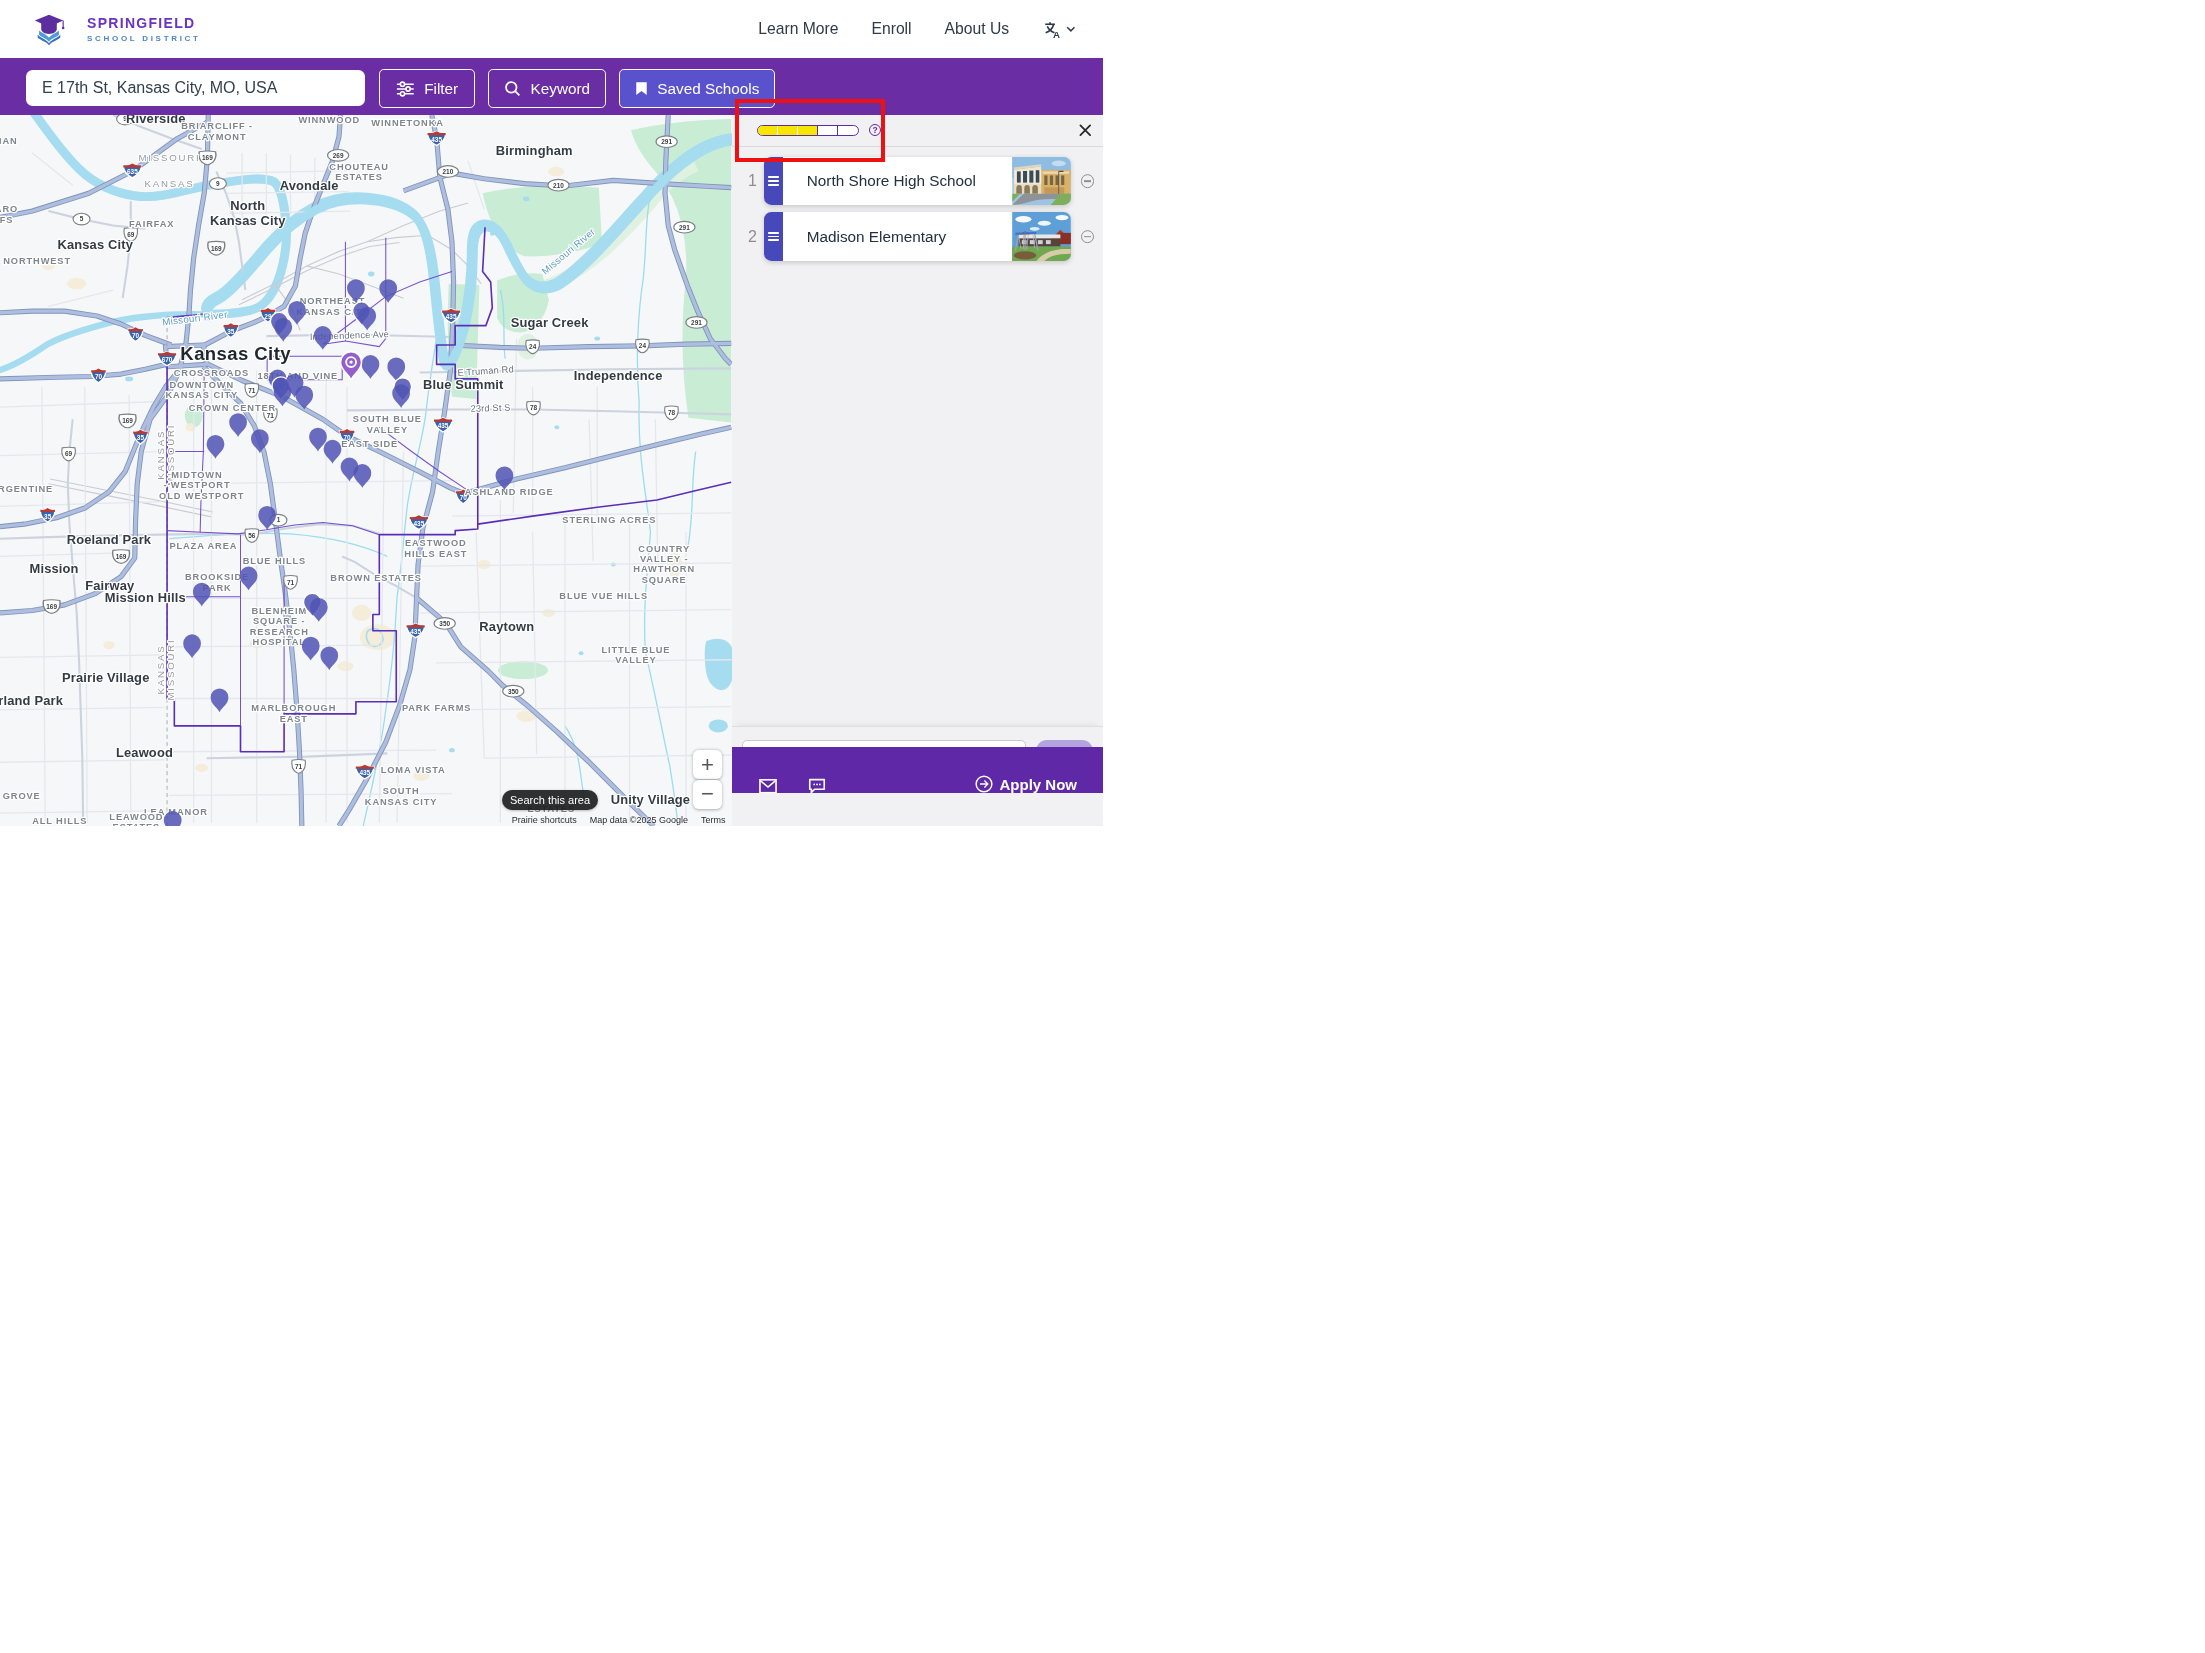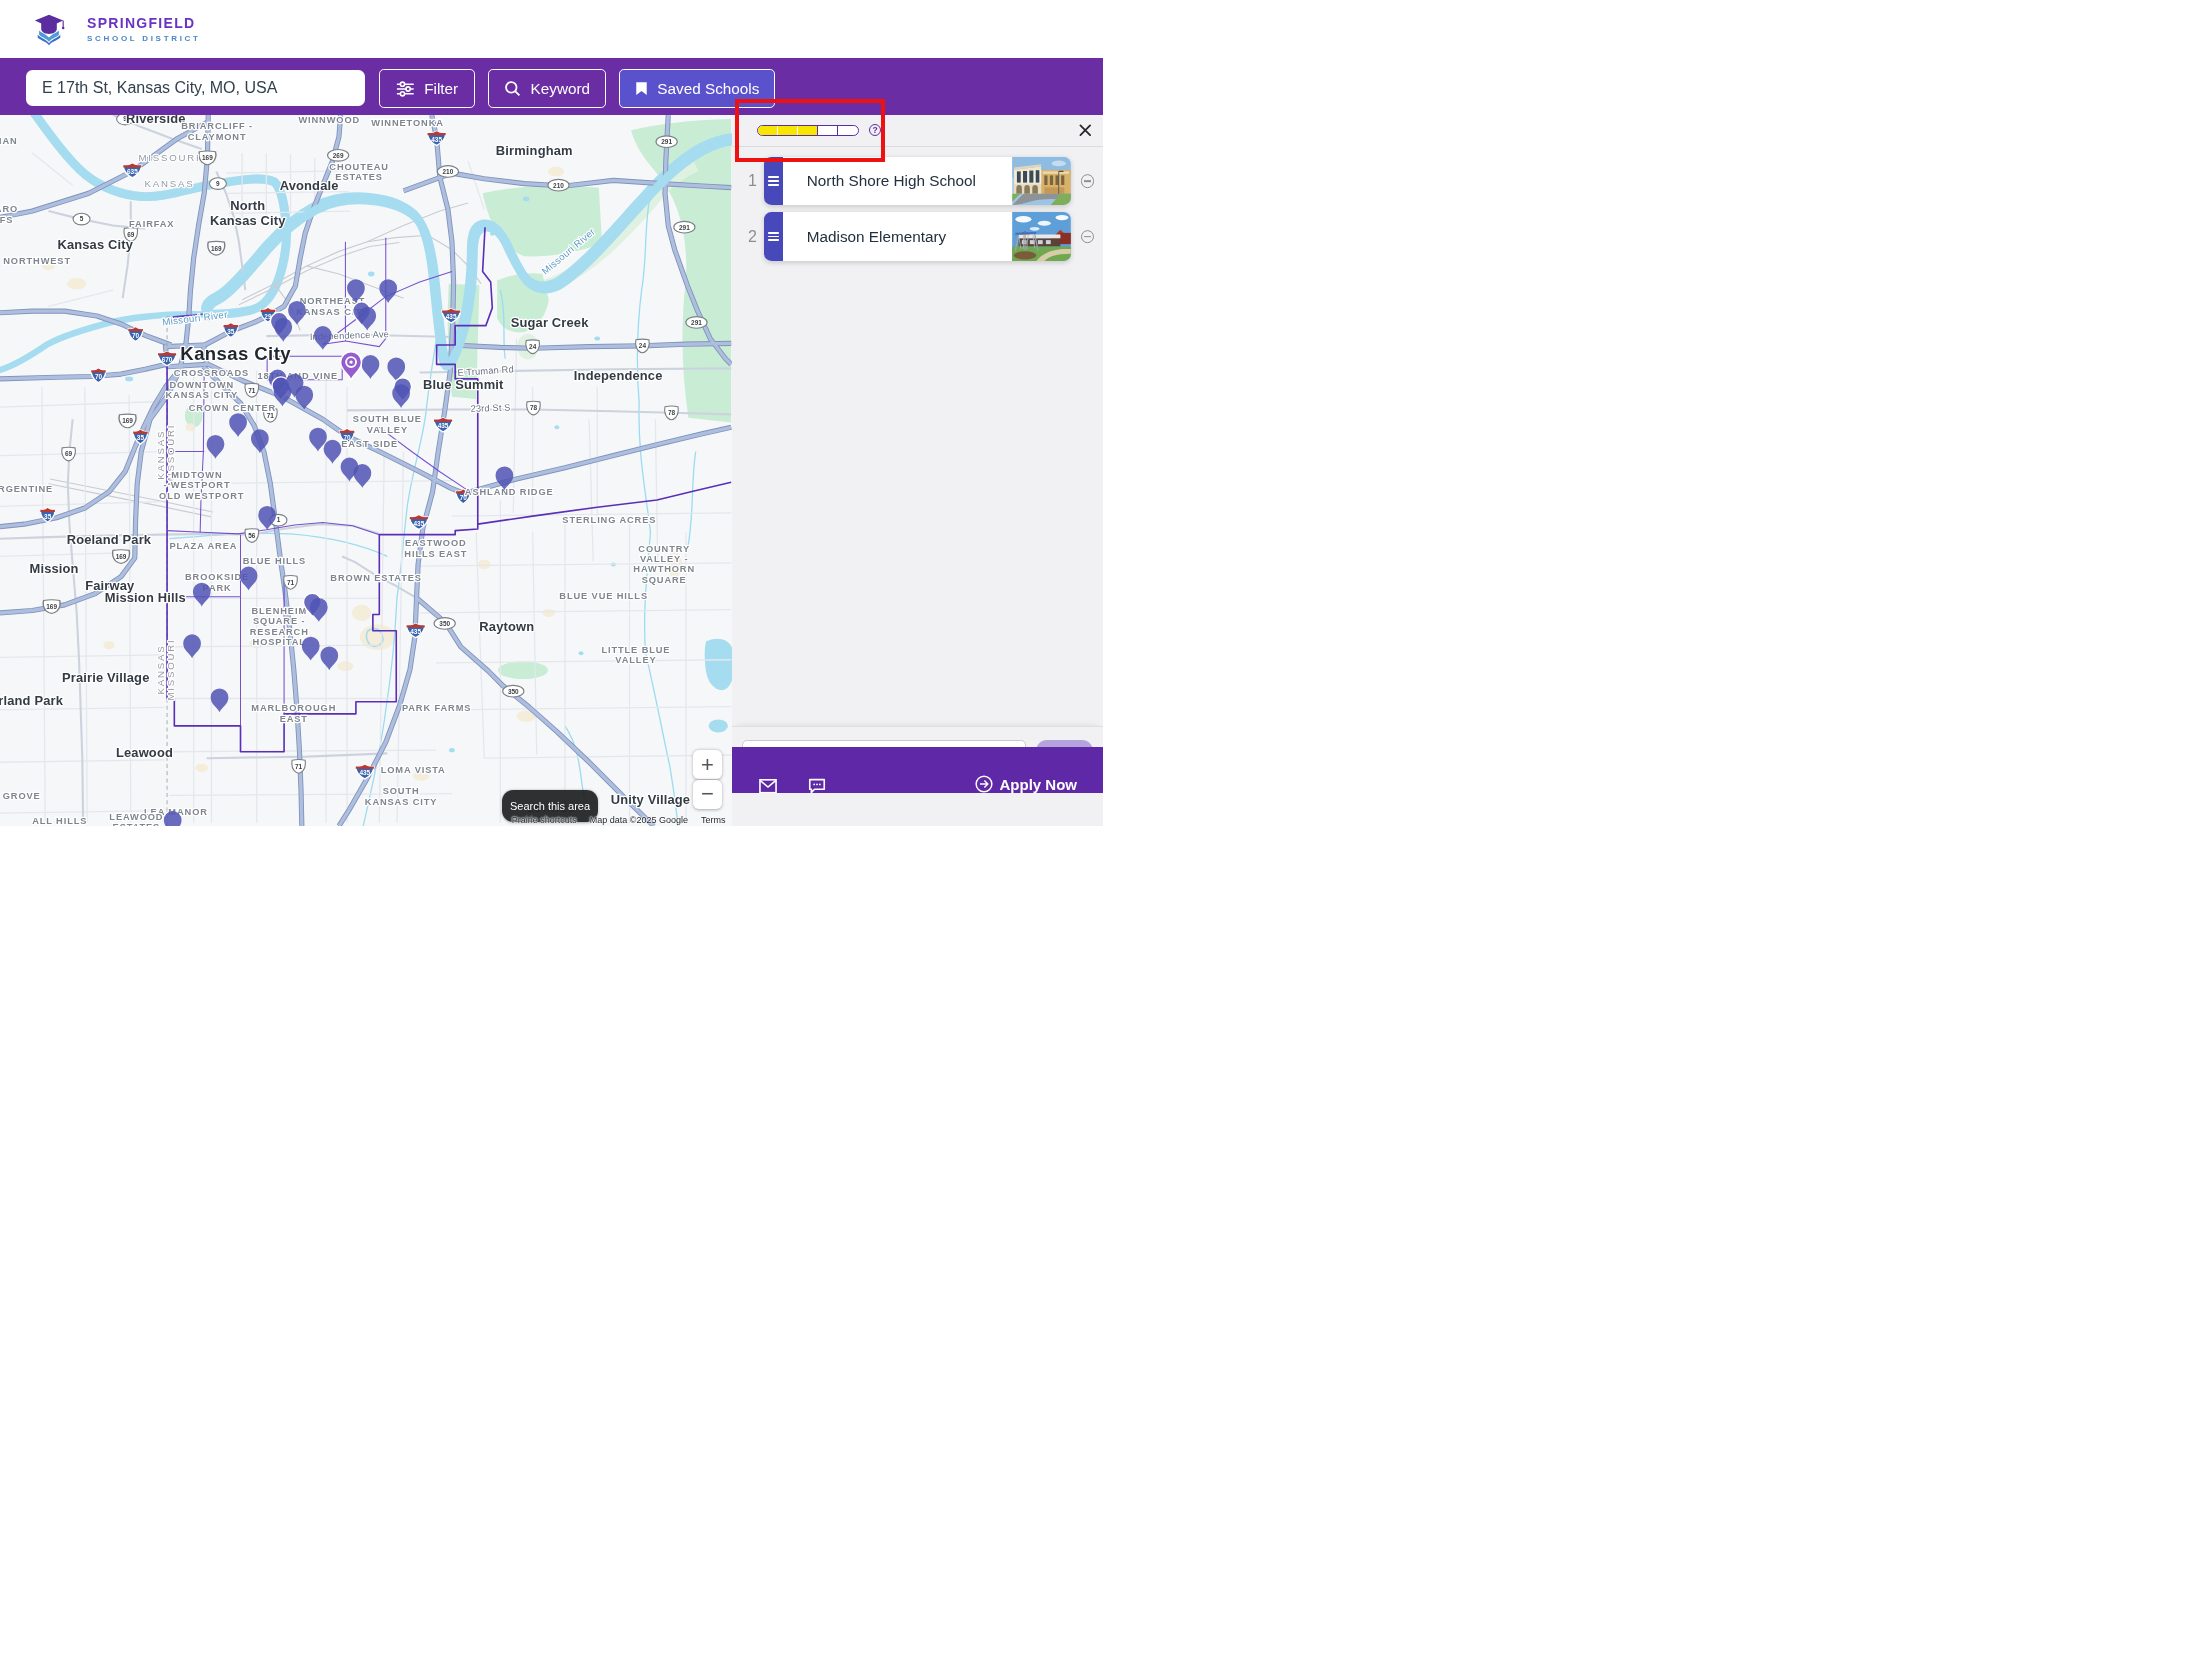--- a/index.html
+++ b/index.html
@@ -25,21 +25,21 @@
   .btn-keyword { left:488px; width:118px; }
   .btn-saved { left:619px; width:156px; background:#5A52CC; }
 
   
   .map-area { position:absolute; left:0; top:115px; width:732px; height:711px; background:#f6f7f9; overflow:hidden; z-index:5; }
   .map-area svg text { font-family:"Liberation Sans",sans-serif; }
 
   .zoom-ctl { position:absolute; left:693px; top:635px; width:29px; z-index:8; }
   .zoom-btn { width:29px; height:29px; background:#fff; border-radius:5.7px; box-shadow:0 0.8px 3.2px rgba(0,0,0,.3); color:#565656; font-size:22px; display:flex; align-items:center; justify-content:center; cursor:pointer; user-select:none; }
   .zoom-btn + .zoom-btn { margin-top:0.8px; }
-  .search-area-btn { position:absolute; left:502px; top:675px; height:32px; padding:0 8px; border-radius:11.3px; background:rgba(28,30,33,.92); color:#fff; font-size:11px; display:flex; align-items:center; z-index:8; box-shadow:0 0.8px 2.4px rgba(0,0,0,.3); cursor:pointer; }
+  .search-area-btn { position:absolute; left:502px; top:675px; height:20px; padding:0 8px; border-radius:11.3px; background:rgba(28,30,33,.92); color:#fff; font-size:11px; display:flex; align-items:center; z-index:8; box-shadow:0 0.8px 2.4px rgba(0,0,0,.3); cursor:pointer; }
   .google-logo { position:absolute; left:13px; top:711px; font-size:19px; font-weight:bold; color:#15803d; letter-spacing:0.2px; z-index:8; text-shadow:0 0 1.6px #fff,0 0 1.6px #fff; }
   .map-attrib { position:absolute; left:0; top:700px; width:732px; display:flex; justify-content:flex-end; gap:13px; padding-right:6.5px; font-size:9px; color:#1f2125; z-index:8; text-shadow:0 0 1.6px #fff,0 0 1.6px #fff,0 0 2.4px #fff; }
   .map-attrib span { cursor:pointer; }
 
   
   .panel { position:absolute; left:732px; top:115px; width:371px; height:711px; background:#F1F0F2; z-index:10; }
   .progress-wrap { position:absolute; left:25px; top:9.7px; width:102px; height:11.3px; }
   .progress { width:102px; height:11.3px; border:1.3px solid #5A2CA8; border-radius:6.5px; background:#fff; position:relative; overflow:hidden; }
   .progress-fill { position:absolute; left:0; top:0; bottom:0; background:#F7E600; }
   .progress-tick { position:absolute; top:0; bottom:0; width:1.3px; }
@@ -82,20 +82,37 @@
       <path d="M10 26 C14 30 20 31 24 36 C28 31 34 30 38 26 C38 30 38 32 38 32 C33 37 27 37 24 42 C21 37 15 37 10 32 Z" fill="#4D9BD8"></path>
       <path d="M8 32 C13 37 20 38 24 44 C28 38 35 37 40 32 C40 35 40 36 40 36 C35 41 28 41 24 47 C20 41 13 41 8 36 Z" fill="#3D6FC4"></path>
       <path d="M24 4 L44 12 L24 21 L4 12 Z" fill="#5C2D9E"></path>
       <path d="M13 15 L13 24 C13 28 18 31 24 31 C30 31 35 28 35 24 L35 15 L24 20 Z" fill="#5C2D9E"></path>
       <path d="M44 12 l0 9" stroke="#5C2D9E" stroke-width="1.6" fill="none"></path>
       <circle cx="44" cy="22.5" r="1.8" fill="#5C2D9E"></circle>
     </svg>
     <div class="brand">
       <div class="brand-1">SPRINGFIELD</div>
       <div class="brand-2">SCHOOL DISTRICT</div>
+    </div>
+  </div>
+  <div class="nav">
+    <div class="nav-item">Learn More</div>
+    <div class="nav-item">Enroll</div>
+    <div class="nav-item">About Us</div>
+    <div class="lang">
+      <svg width="21" height="21" viewBox="0 0 26 26">
+        <path d="M4 6.5 h12" stroke="#2E3A49" stroke-width="2" fill="none"></path>
+        <path d="M10 4 v2.5" stroke="#2E3A49" stroke-width="2" fill="none"></path>
+        <path d="M14.5 6.5 C13 12 9 15.5 4.5 17" stroke="#2E3A49" stroke-width="2" fill="none"></path>
+        <path d="M6.5 9 C8.5 13 12 15.8 15.5 17" stroke="#2E3A49" stroke-width="2" fill="none"></path>
+        <text x="13.5" y="23.5" font-size="12" font-weight="bold" fill="#2E3A49">A</text>
+      </svg>
+      <svg width="9.7" height="6.5" viewBox="0 0 12 8">
+        <path d="M1.5 1.5 L6 6 L10.5 1.5" stroke="#2E3A49" stroke-width="1.8" fill="none"></path>
+      </svg>
     </div>
   </div>
 </div>
 
 <div class="toolbar">
   <input class="search-input" value="E 17th St, Kansas City, MO, USA" style="">
   <div class="tb-btn btn-filter">
     <svg width="18.6" height="16" viewBox="0 0 23 20">
       <g stroke="#fff" stroke-width="2" fill="none">
         <path d="M1 4 h21 M1 10 h21 M1 16 h21"></path>

